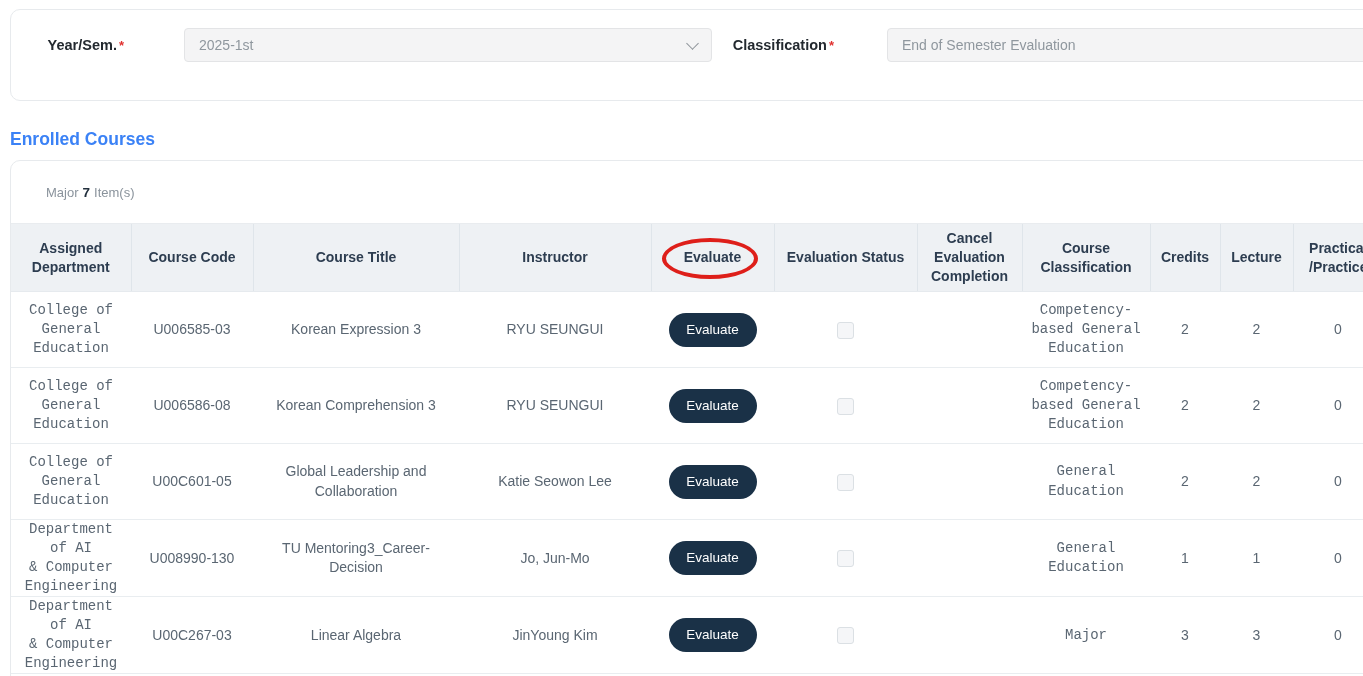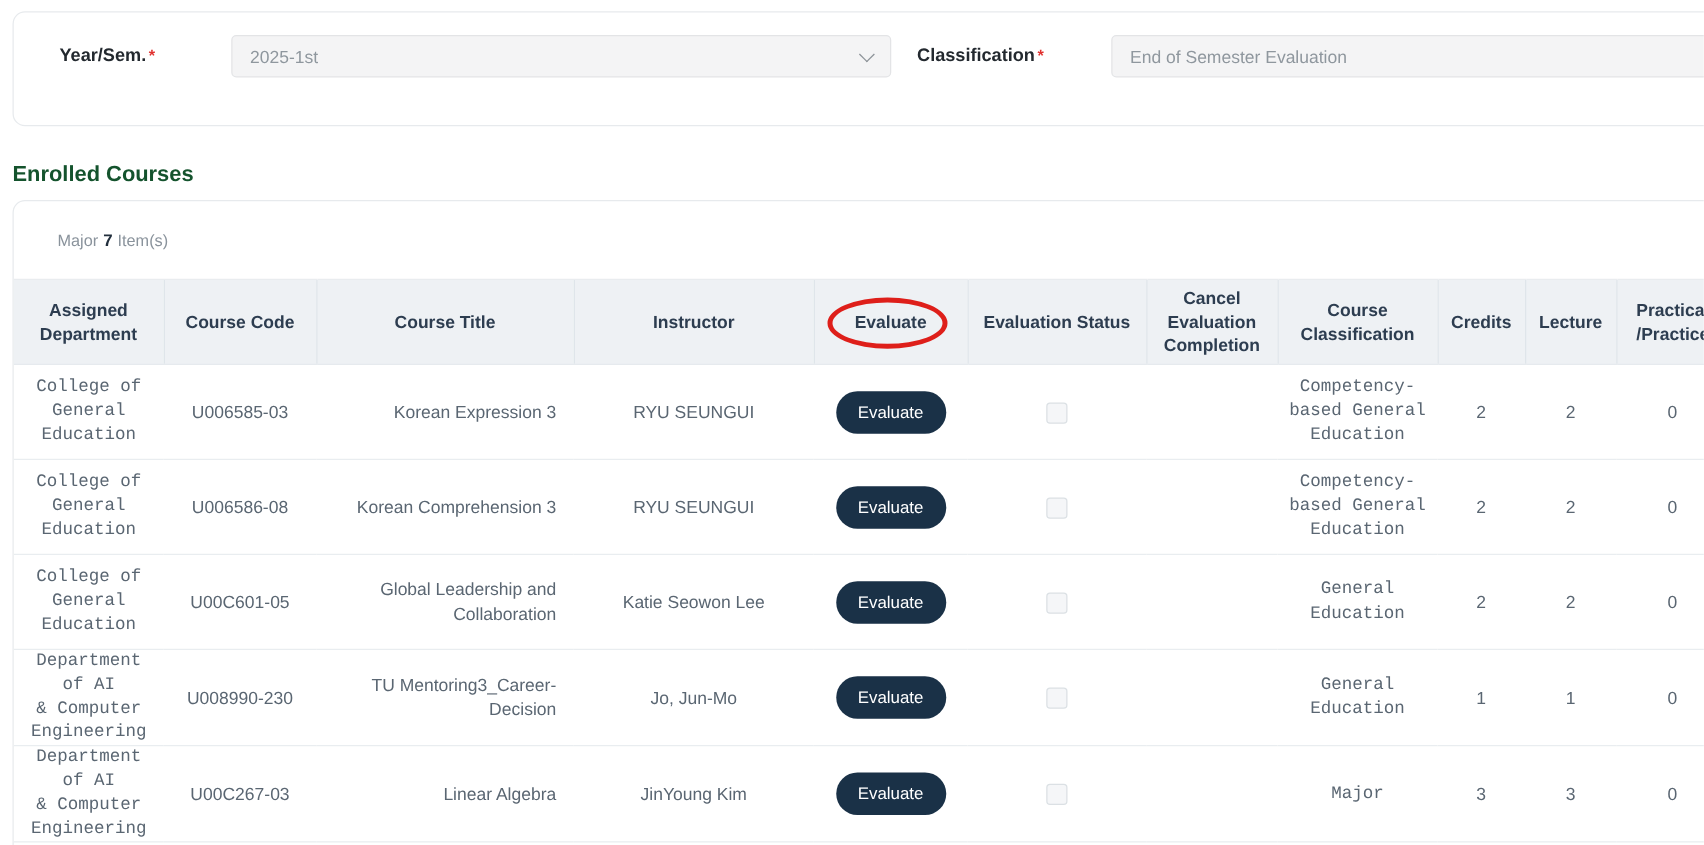--- a/index.html
+++ b/index.html
@@ -11,46 +11,46 @@
   }
 
   
   .filter-card {
     position: absolute; left: 10px; top: 9px;
     width: 1490px; height: 92px;
     border: 1px solid #e7eaed; border-radius: 10px;
     background: #ffffff;
     display: flex; align-items: flex-start; padding-top: 18px;
   }
-  .field { display: flex; align-items: center; gap: 44px; }
+  .field { display: flex; align-items: center; }
   .field-label {
     font-weight: bold; font-size: 14.5px; color: #23292f;
     text-align: right; white-space: nowrap;
   }
   .label1 { width: 130px; padding-right: 17px; }
   .label2 { width: 132px; padding-right: 10px; }
   .required { color: #e0312f; font-size: 13px; margin-left: 2px; }
   .select-box {
     height: 34px; background: #f4f4f5;
     border: 1px solid #e3e4e6; border-radius: 4px;
     display: flex; align-items: center; justify-content: space-between;
-    padding: 0 14px; font-size: 14px; color: #8f979e; cursor: pointer;
+    padding: 0 14px; font-size: 14px; color: #8f979e; cursor: pointer; margin-left: 43px;
   }
   .select1 { width: 528px; }
   .select2 { width: 520px; }
   .chevron {
     width: 9px; height: 9px; margin-top: -4px; flex: 0 0 auto;
     border-right: 1.6px solid #8d9399; border-bottom: 1.6px solid #8d9399;
     transform: rotate(45deg);
   }
 
   
   .section-title {
     position: absolute; left: 10px; top: 129px;
-    font-size: 17.5px; font-weight: bold; color: #14532d;
+    font-size: 17.5px; font-weight: bold; color: #3b82f6;
   }
 
   
   .table-card {
     position: absolute; left: 10px; top: 160px;
     width: 1374px; height: 640px;
     border: 1px solid #e7eaed; border-radius: 10px;
     background: #ffffff; overflow: hidden;
   }
   .total-bar {
@@ -70,21 +70,21 @@
     padding: 0 4px;
   }
   thead th:first-child { border-left: none; }
   tbody td {
     height: 76px; font-size: 14px; color: #5a6672;
     text-align: center; vertical-align: middle; line-height: 1.36;
     border-bottom: 1px solid #e9edf0; padding: 16px 6px;
     background: #ffffff;
   }
   td.wrap { white-space: pre-line; padding: 0 8px; font-family: Liberation Mono, monospace; }
-  td.title-cell { text-align: right; padding: 0 14px; }
+  td.title-cell { text-align: center; padding: 0 14px; }
 
   .evaluate-btn {
     display: inline-block; width: 88px; height: 34px; line-height: 34px;
     background: #1a3147; color: #ffffff; border: none; border-radius: 18px;
     font-size: 13.5px; font-family: inherit; cursor: pointer;
   }
   .checkbox {
     display: inline-block; width: 17px; height: 17px;
     background: #f5f6f8; border: 1px solid #dbe0e4; border-radius: 3px;
     vertical-align: middle; cursor: default;
@@ -209,21 +209,21 @@
         <td class="wrap">General
 Education</td>
         <td>2</td>
         <td>2</td>
         <td>0</td>
       </tr>
       <tr>
         <td class="wrap">Department of AI
 &amp; Computer
 Engineering</td>
-        <td>U008990-230</td>
+        <td>U008990-130</td>
         <td class="title-cell">TU Mentoring3_Career-Decision</td>
         <td>Jo, Jun-Mo</td>
         <td><button class="evaluate-btn">Evaluate</button></td>
         <td><span class="checkbox"></span></td>
         <td></td>
         <td class="wrap">General
 Education</td>
         <td>1</td>
         <td>1</td>
         <td>0</td>

